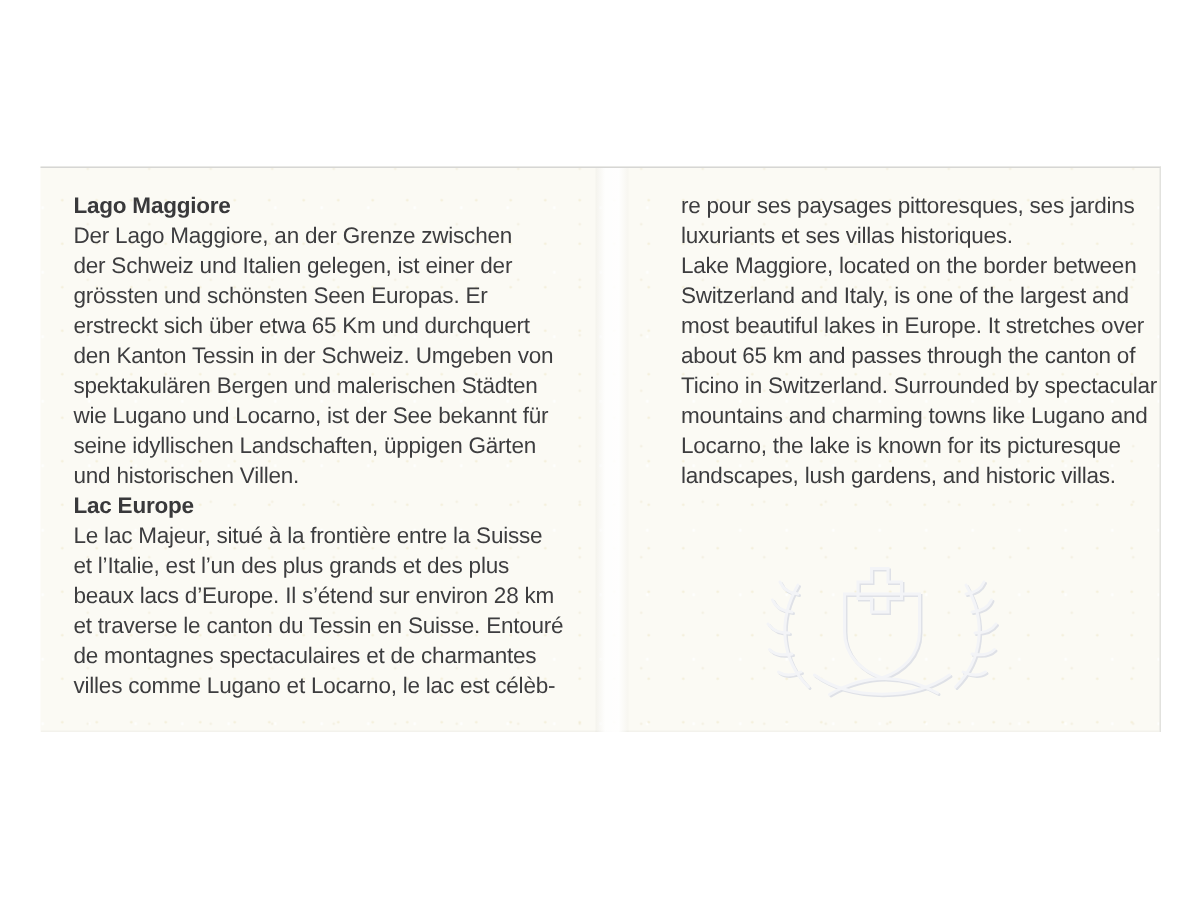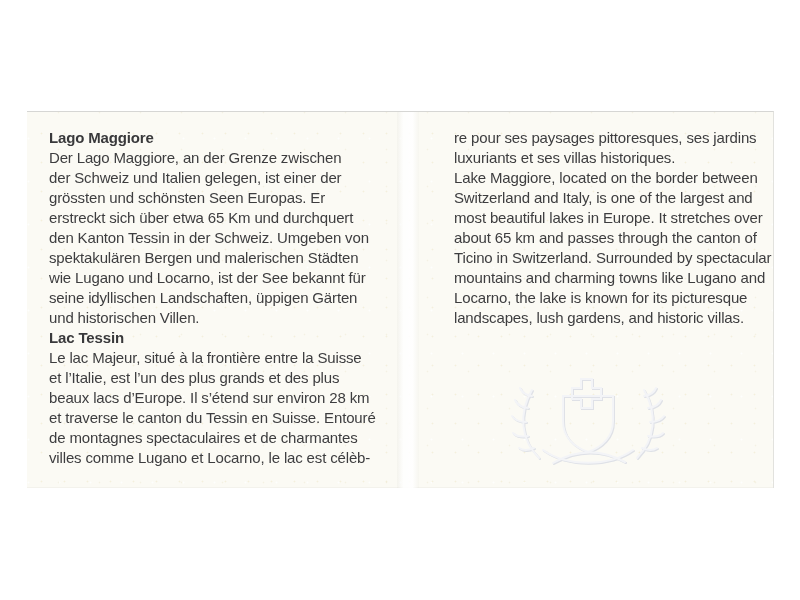--- a/index.html
+++ b/index.html
@@ -87,21 +87,21 @@
       <h3>Lago Maggiore</h3>
       <div class="body">Der Lago Maggiore, an der Grenze zwischen
 der Schweiz und Italien gelegen, ist einer der
 grössten und schönsten Seen Europas. Er
 erstreckt sich über etwa 65 Km und durchquert
 den Kanton Tessin in der Schweiz. Umgeben von
 spektakulären Bergen und malerischen Städten
 wie Lugano und Locarno, ist der See bekannt für
 seine idyllischen Landschaften, üppigen Gärten
 und historischen Villen.</div>
-      <h3>Lac Tessin</h3>
+      <h3>Lac Europe</h3>
       <div class="body">Le lac Majeur, situé à la frontière entre la Suisse
 et l’Italie, est l’un des plus grands et des plus
 beaux lacs d’Europe. Il s’étend sur environ 28 km
 et traverse le canton du Tessin en Suisse. Entouré
 de montagnes spectaculaires et de charmantes
 villes comme Lugano et Locarno, le lac est célèb-</div>
     </div>
 
     <div class="col col-right">
       <div class="body">re pour ses paysages pittoresques, ses jardins

